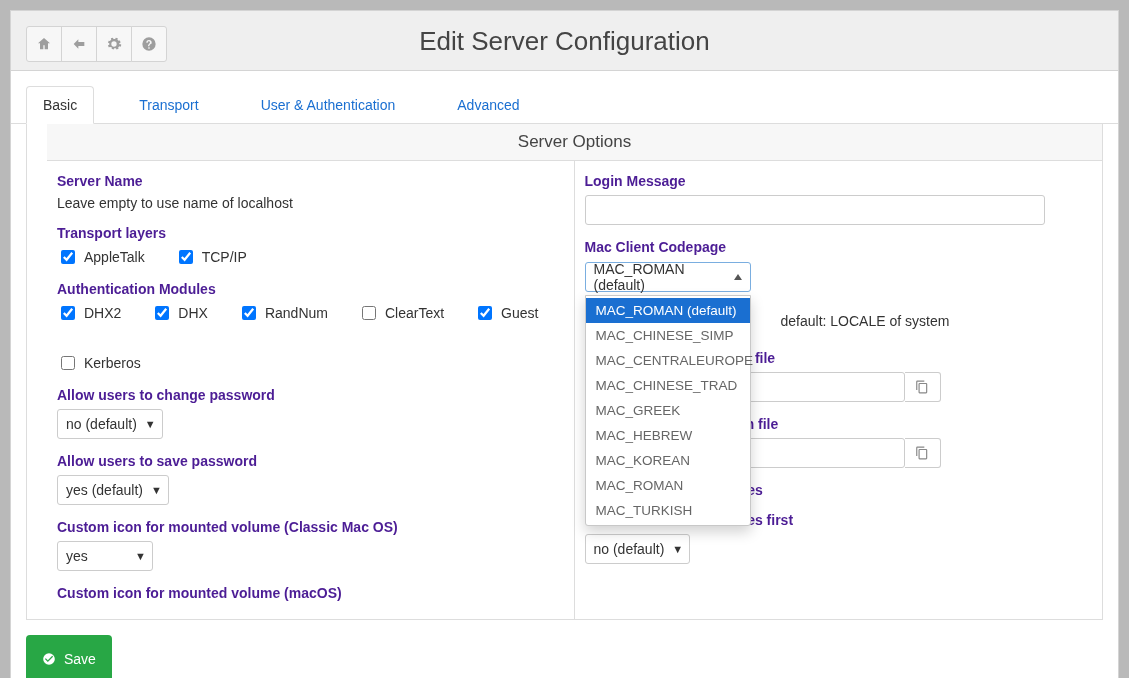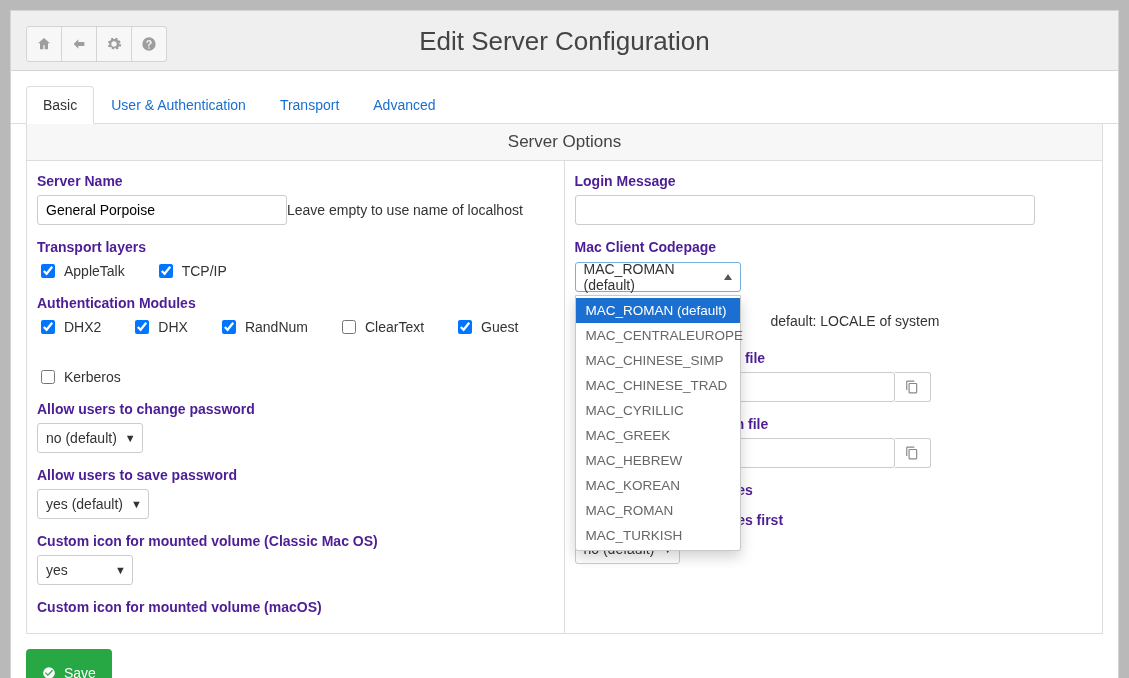--- a/index.html
+++ b/index.html
@@ -48,20 +48,21 @@
     text-align: center;
     font-size: 26px;
     font-weight: 400;
     color: #444;
     padding-top: 5px;
   }
   .tabs-row {
     padding: 8px 15px 0 15px;
     border-bottom: 1px solid #ddd;
     display: flex;
+    gap: 28px;
   }
   .tab {
     padding: 10px 16px;
     color: #1a6fd1;
     cursor: pointer;
     border: 1px solid transparent;
     border-bottom: none;
     position: relative;
     top: 1px;
   }
@@ -69,20 +70,21 @@
     color: #333;
     border-color: #ddd;
     border-bottom: 1px solid #fff;
     background: #fff;
     border-radius: 4px 4px 0 0;
   }
   .panel {
     margin: 0 15px 15px 15px;
     border: 1px solid #ddd;
     border-top: none;
+    padding-left: 20px;
   }
   .panel-head {
     text-align: center;
     font-size: 17px;
     color: #444;
     padding: 8px;
     border-bottom: 1px solid #ddd;
     background: #f7f7f7;
   }
   .columns { display: flex; }
@@ -198,34 +200,33 @@
             <path d="M12 2a10 10 0 100 20 10 10 0 000-20zm1 17h-2v-2h2zm1.6-7.2l-.9.9c-.7.7-1.2 1.3-1.2 2.8h-2v-.5c0-1.1.5-2.1 1.2-2.8l1.2-1.2c.4-.4.6-.9.6-1.5A2 2 0 0012 8a2 2 0 00-2 2H8a4 4 0 118 0c0 .9-.4 1.7-1 2.3z"></path>
           </svg>
       </div>
     </div>
     <div class="title">Edit Server Configuration</div>
   </div>
 
   <div style="padding-top:6px;">
     <div class="tabs-row">
       <div class="tab active">Basic</div>
+      <div class="tab">Transport</div>
       <div class="tab">User &amp; Authentication</div>
-      <div class="tab">Transport</div>
       <div class="tab">Advanced</div>
     </div>
 
     <div class="panel">
       <div class="panel-head">Server Options</div>
       <div class="columns">
         <div class="col">
 
           <div class="group">
             <span class="lbl">Server Name</span>
             <div class="inline-row">
-              <input type="text" class="w-sm" value="General Porpoise" style="">
               <span class="hint" style="margin-left:0;">Leave empty to use name of localhost</span>
             </div>
           </div>
 
           <div class="group">
             <span class="lbl">Transport layers</span>
             <div class="chk-row">
               <label class="chk">
                   <input type="checkbox" checked="" style="">
                   <span>AppleTalk</span>
@@ -306,24 +307,23 @@
 
           <div class="group">
             <span class="lbl">Mac Client Codepage</span>
             <div class="dd-wrap">
               <div class="dd-btn">
                 <span>MAC_ROMAN (default)</span>
                 <span class="tri"></span>
               </div>
               <div class="dd-list">
                 <div class="dd-item sel-item">MAC_ROMAN (default)</div>
+                <div class="dd-item">MAC_CHINESE_SIMP</div>
                 <div class="dd-item">MAC_CENTRALEUROPE</div>
-                <div class="dd-item">MAC_CHINESE_SIMP</div>
                 <div class="dd-item">MAC_CHINESE_TRAD</div>
-                <div class="dd-item">MAC_CYRILLIC</div>
                 <div class="dd-item">MAC_GREEK</div>
                 <div class="dd-item">MAC_HEBREW</div>
                 <div class="dd-item">MAC_KOREAN</div>
                 <div class="dd-item">MAC_ROMAN</div>
                 <div class="dd-item">MAC_TURKISH</div>
               </div>
             </div>
           </div>
 
           <div class="group" style="display:flex; align-items:center;">

